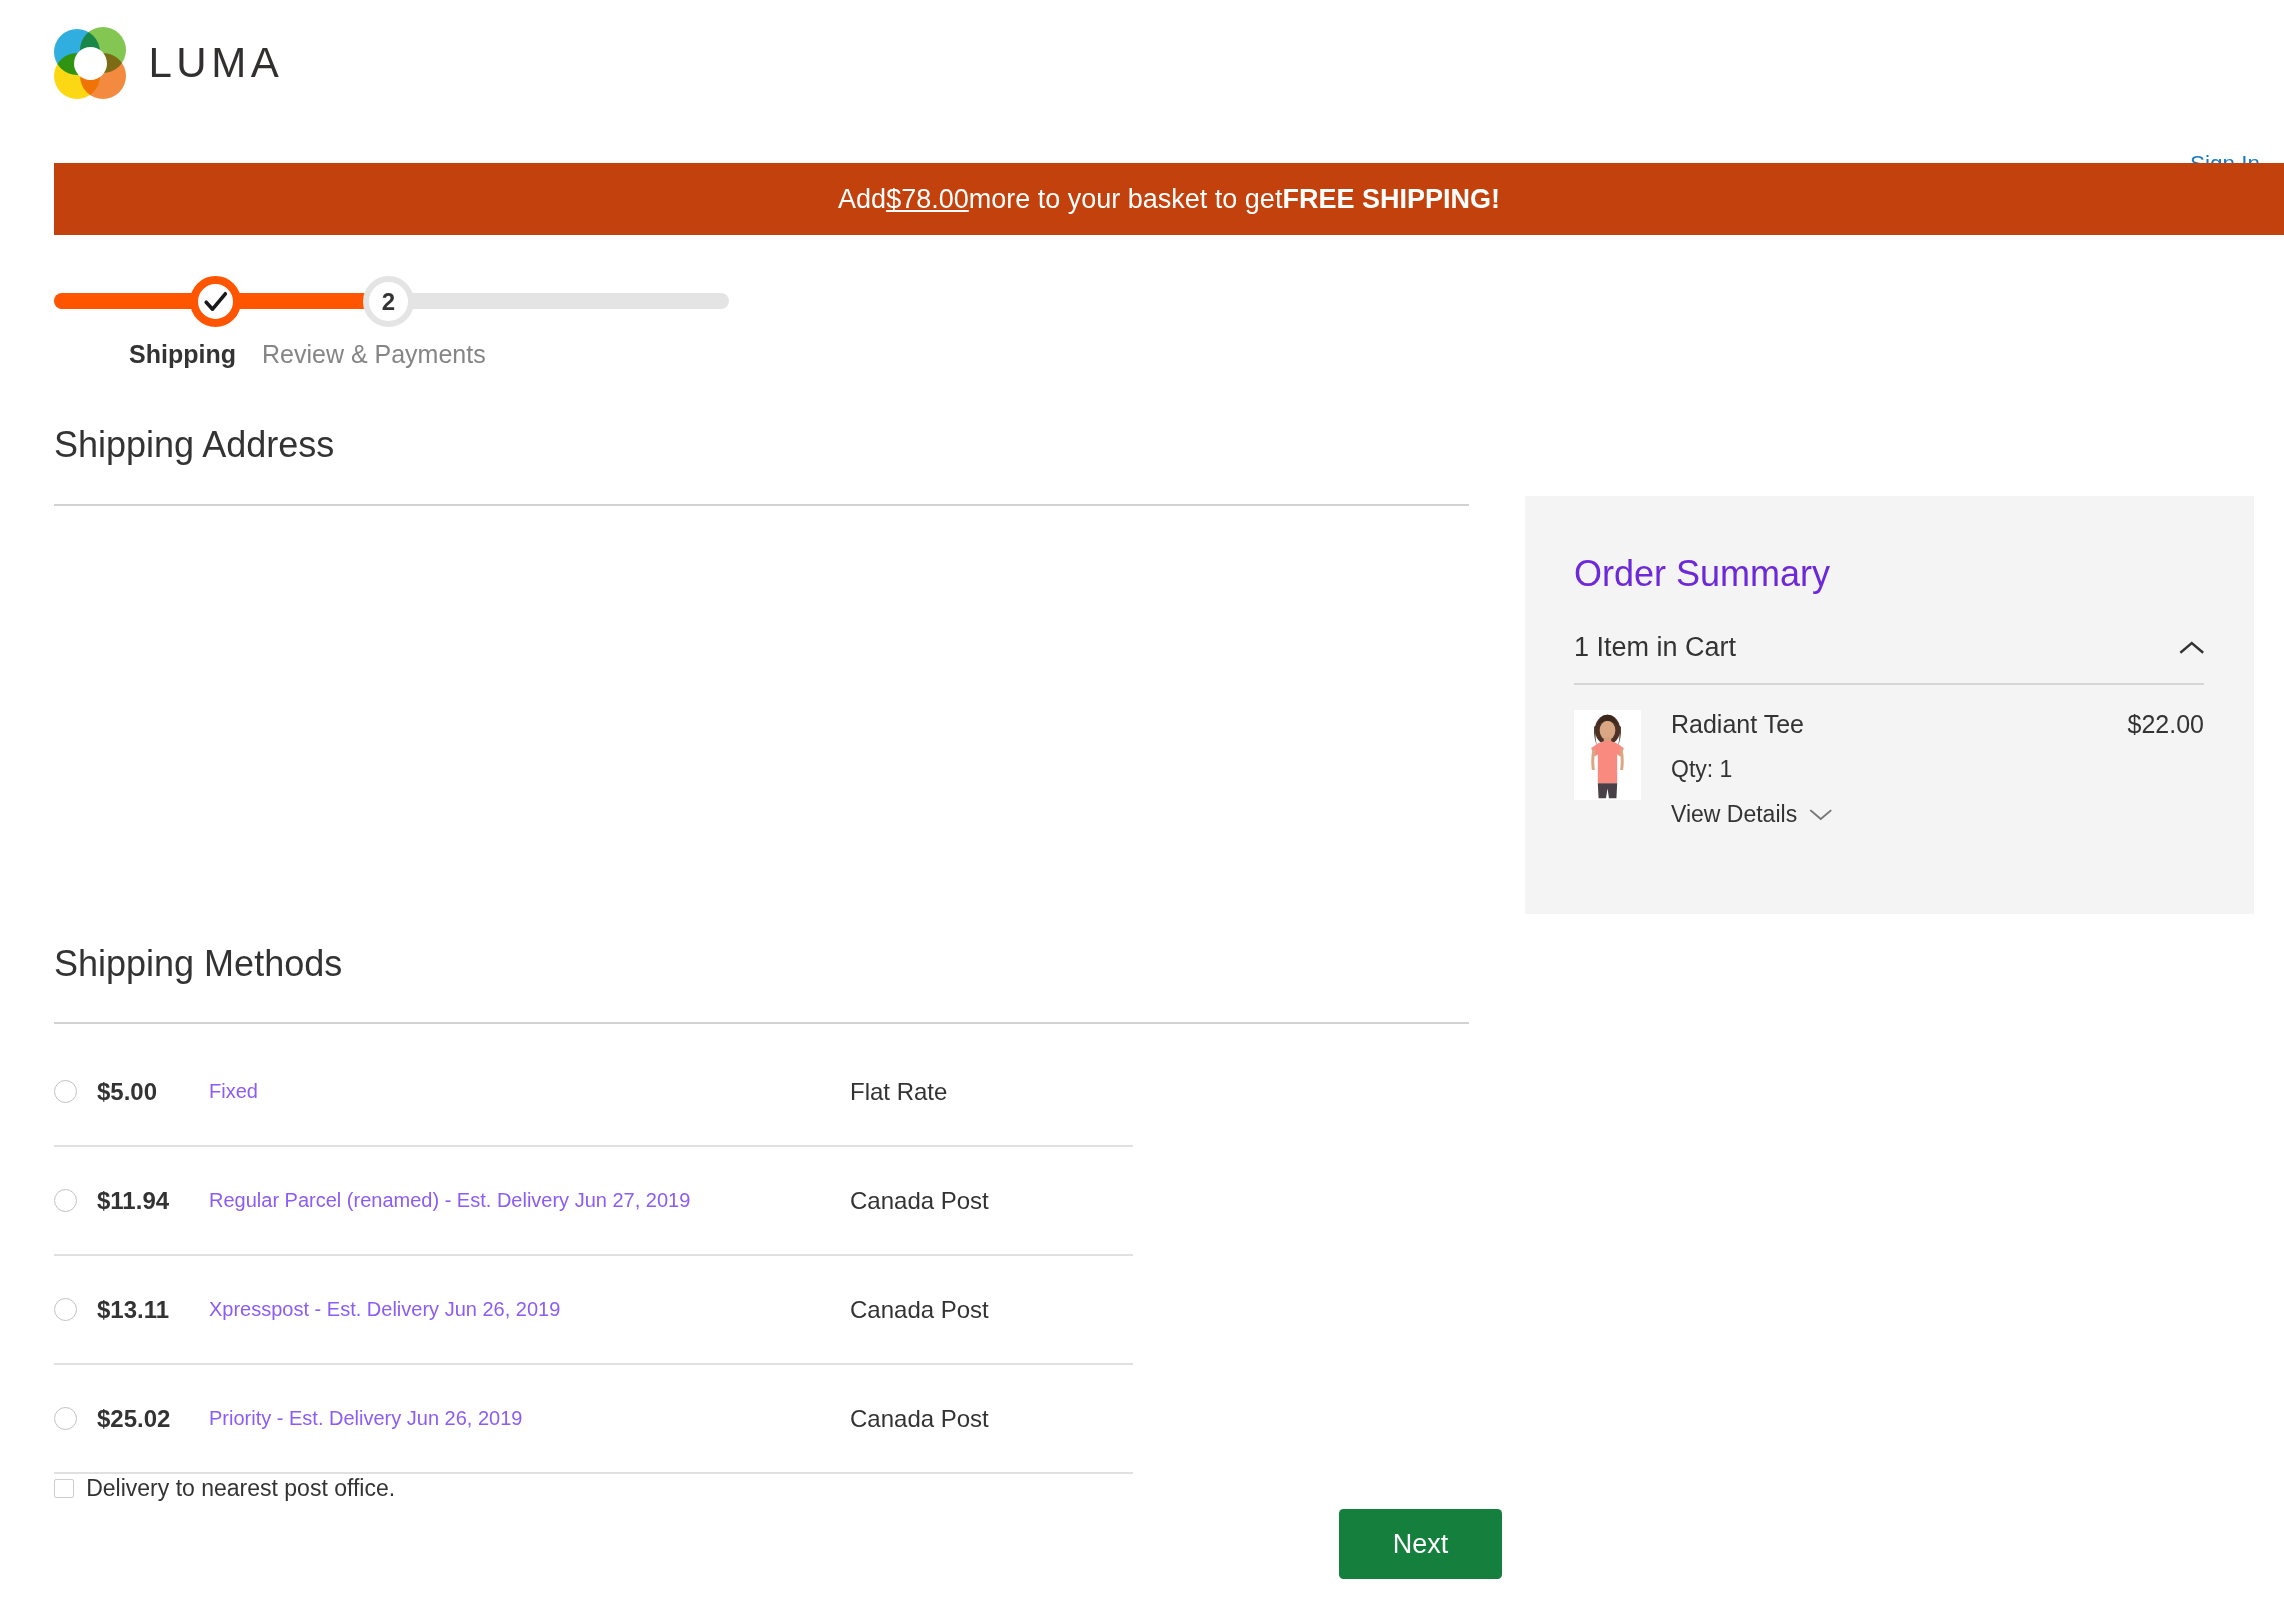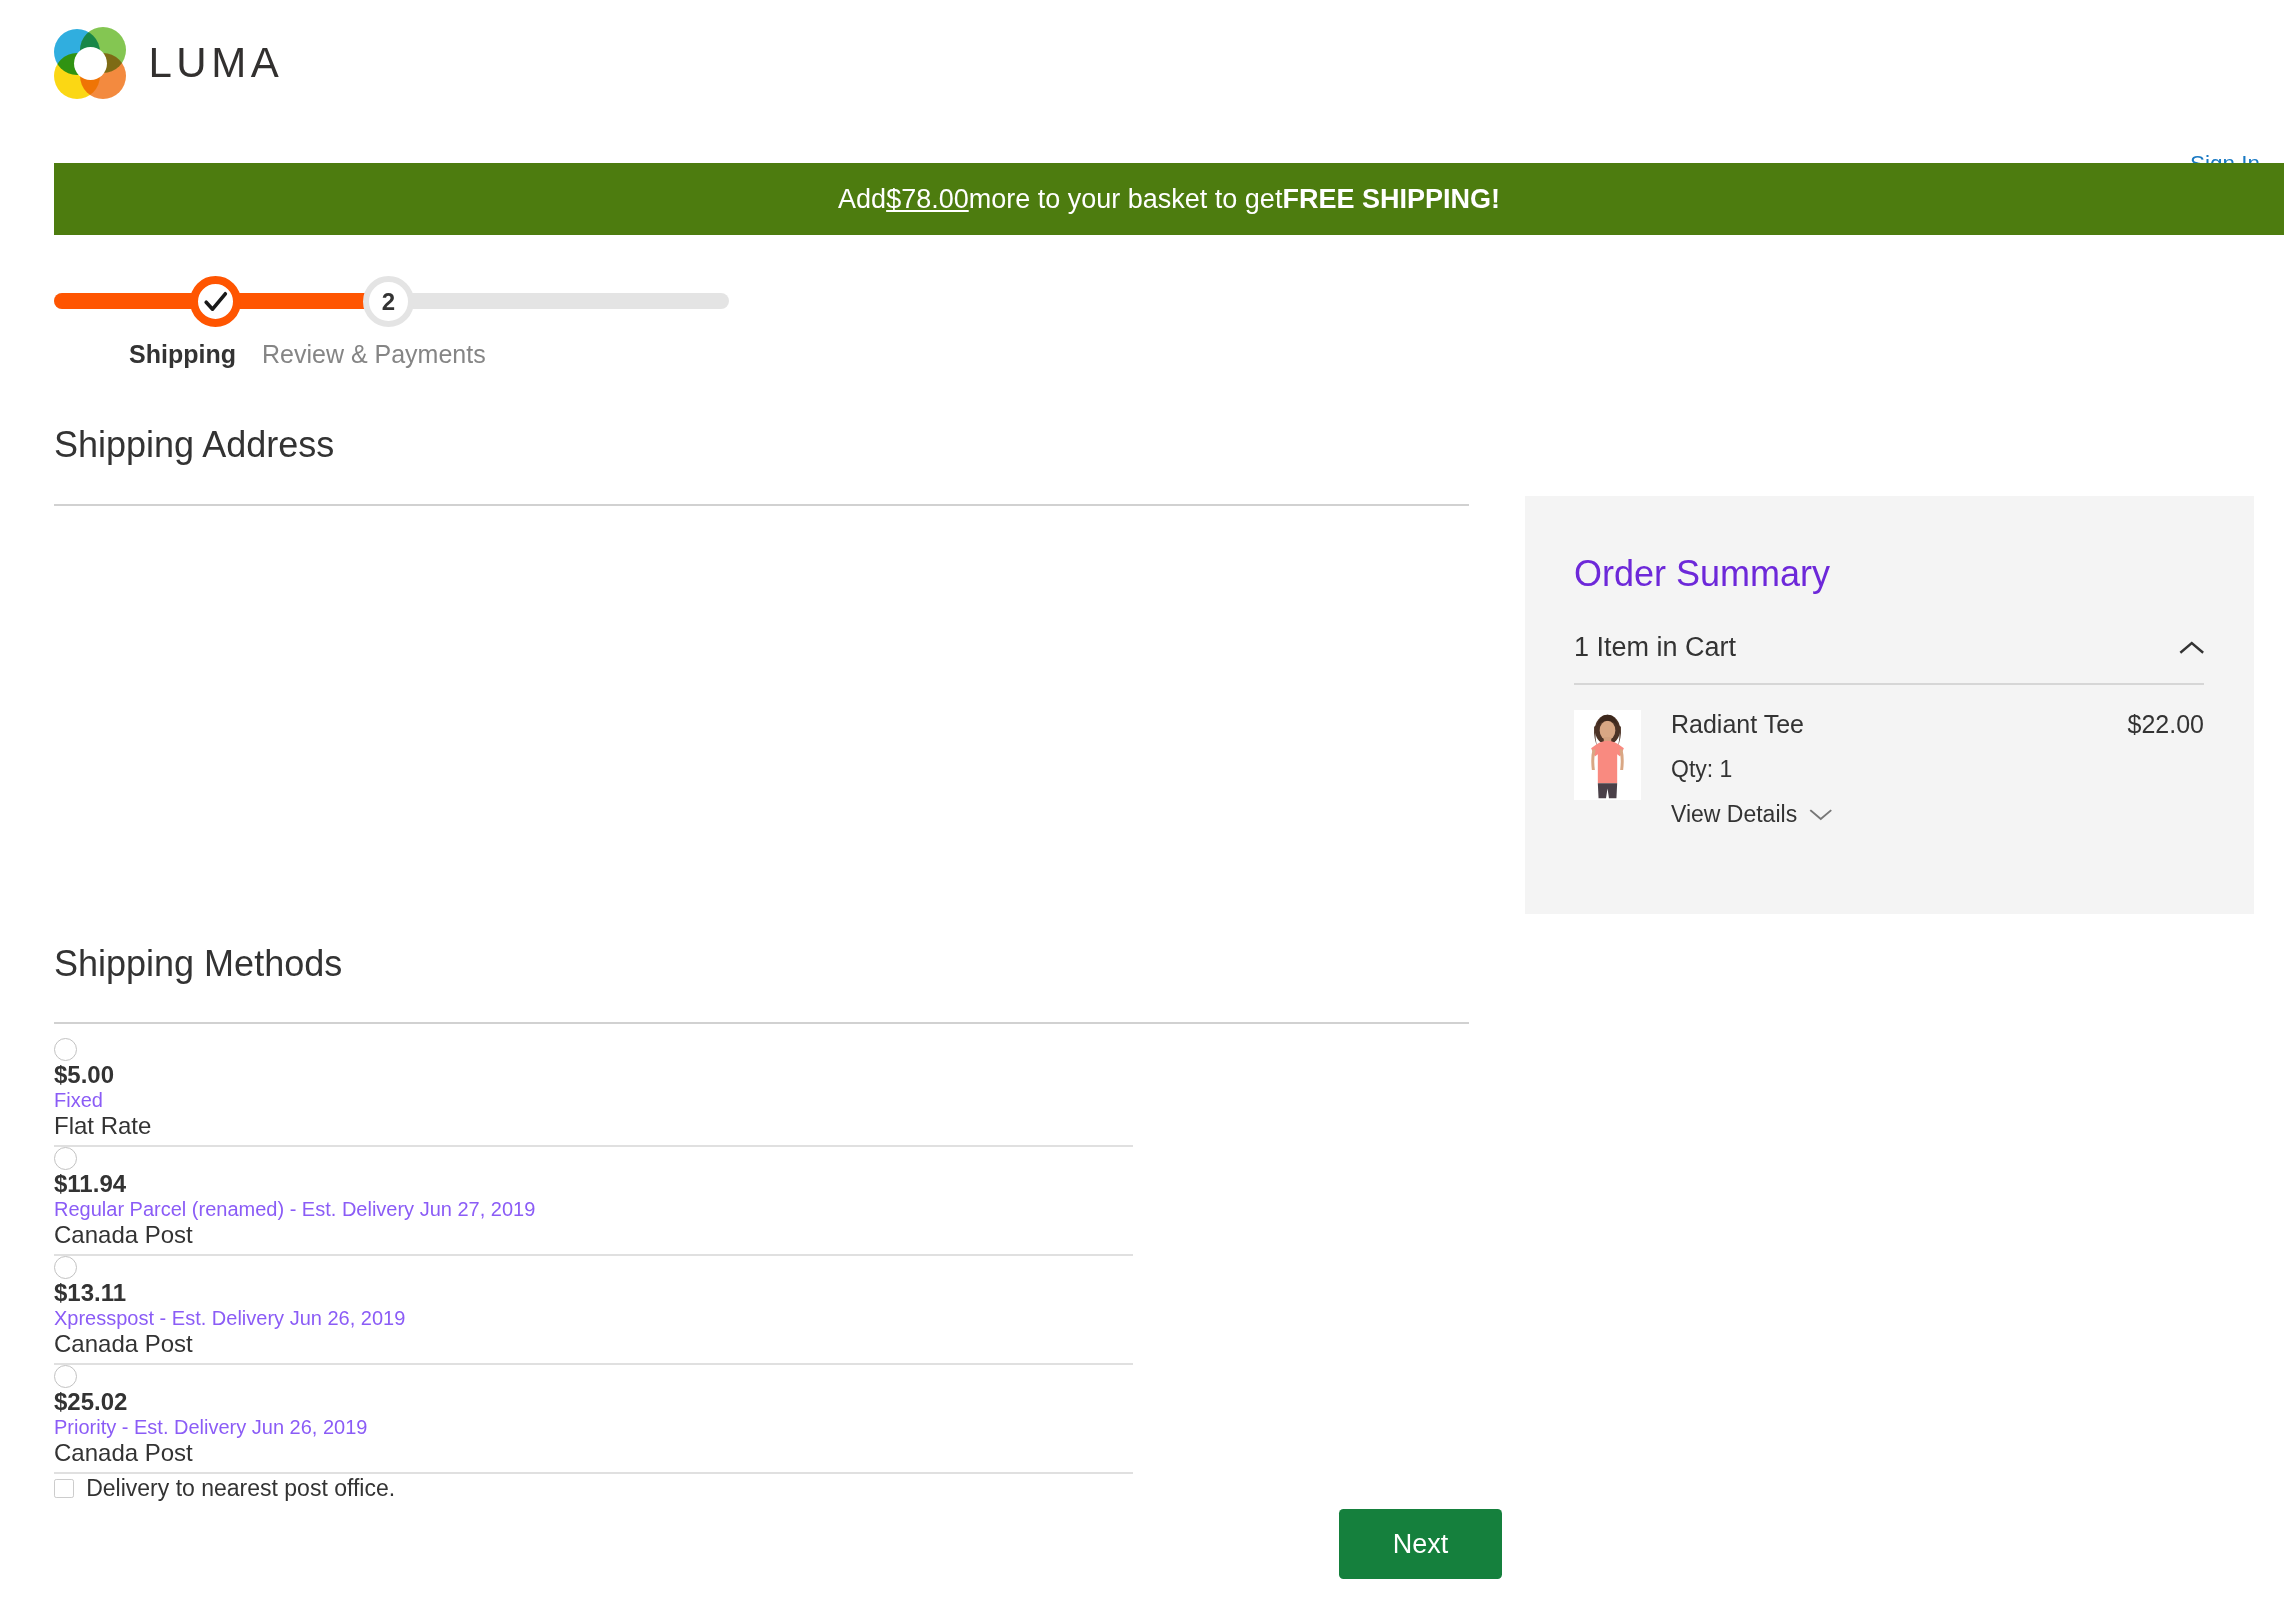--- a/index.html
+++ b/index.html
@@ -69,21 +69,21 @@
     color: #1979c3;
     text-decoration: none;
     z-index: 1;
   }
 
   
   .banner {
     position: absolute;
     left: 54px; top: 163px;
     width: 2230px; height: 72px;
-    background: #4d7c0f;
+    background: #c2410c;
     color: #ffffff;
     display: flex;
     align-items: center;
     justify-content: center;
     font-size: 27px;
     z-index: 3;
   }
   .banner .amount { text-decoration: underline; }
   .banner .strong { font-weight: 700; }
 
@@ -163,23 +163,22 @@
   
   .methods {
     position: absolute;
     left: 54px; top: 1038px;
     width: 1079px;
   }
   .method-row {
     position: relative;
     height: 109px;
     display: flex;
-    align-items: flex-start;
+    align-items: center;
     border-bottom: 2.2px solid #e0e0e0;
-    flex-direction: column;
   }
   .method-row:last-of-type { border-bottom: 2.2px solid #e0e0e0; }
   .radio {
     flex: 0 0 auto;
     width: 23px; height: 23px;
     border-radius: 50%;
     border: 1.5px solid #c2c2c2;
     background: #fff;
     margin-right: 20px;
   }

